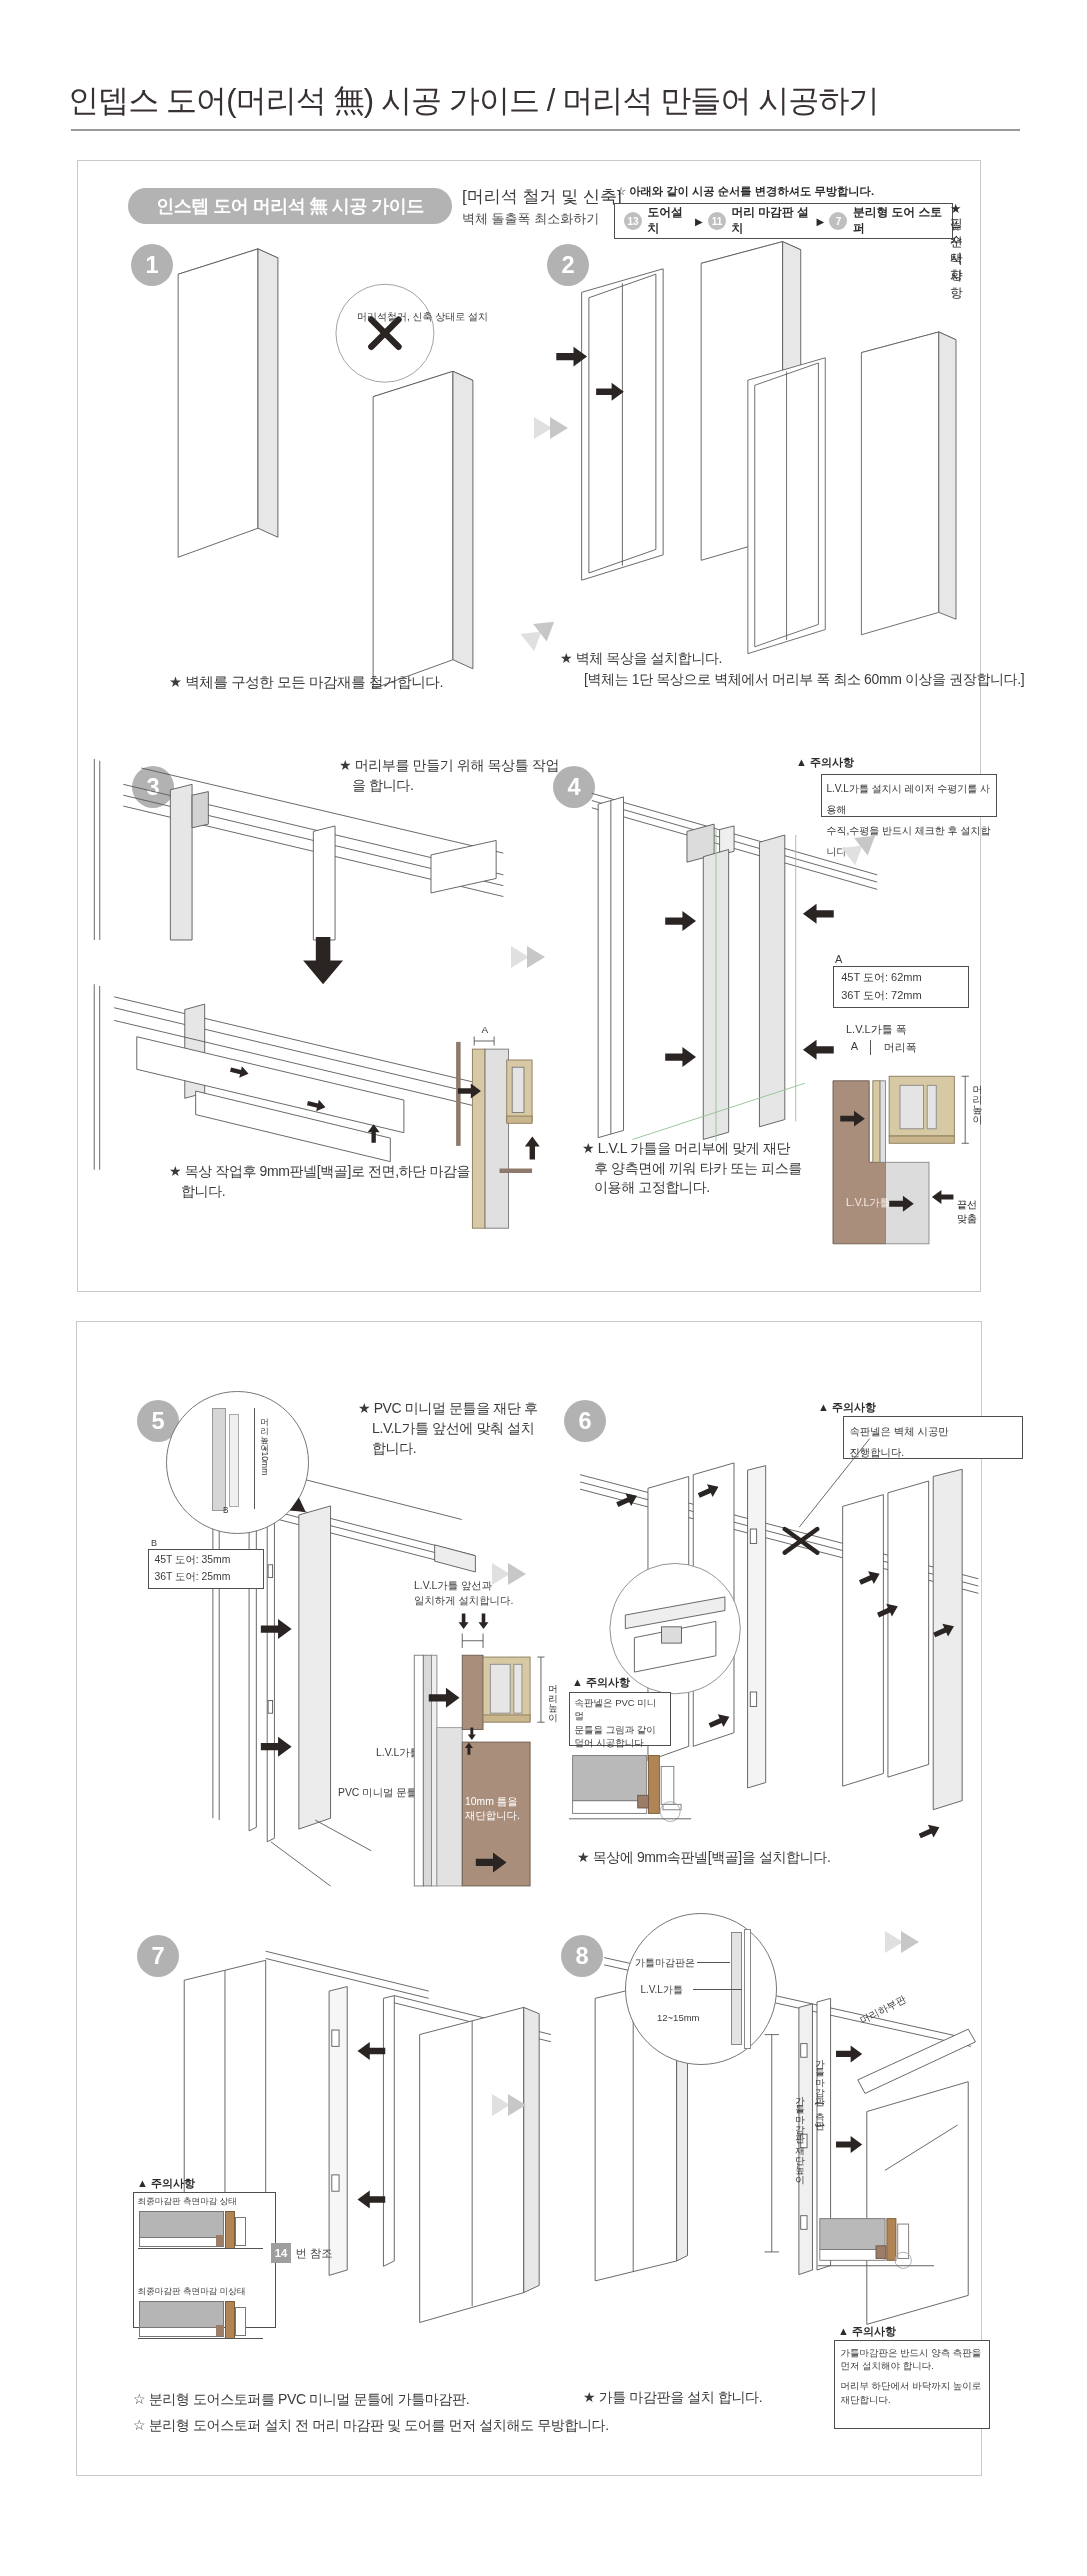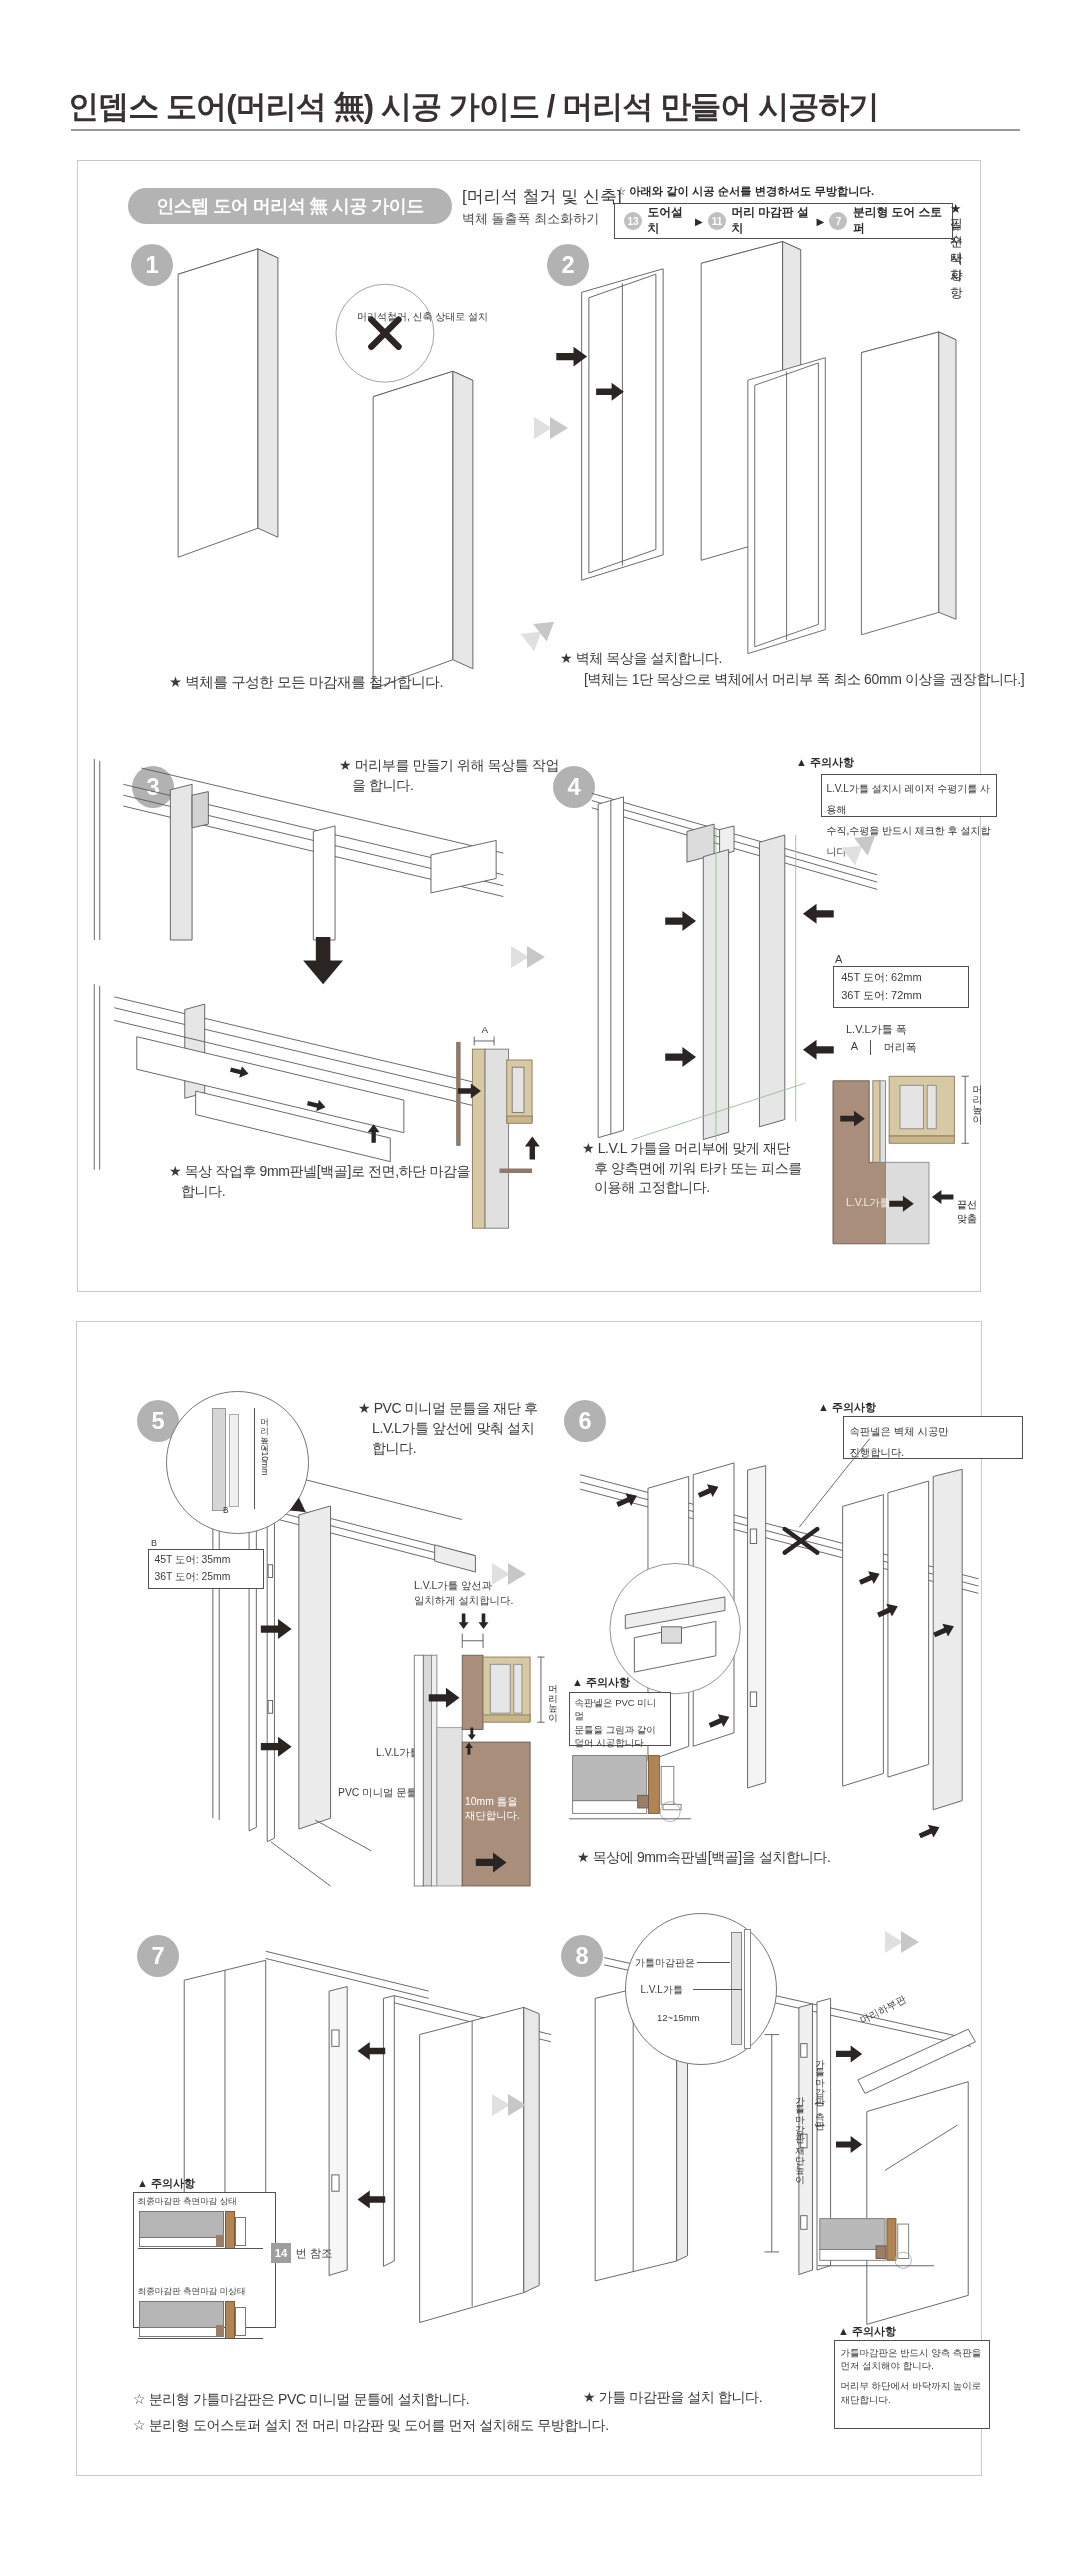--- a/index.html
+++ b/index.html
@@ -25,21 +25,21 @@
 <body>
 
 <svg width="0" height="0" class="p">
   <defs>
       <g id="arr">
         <polygon points="0,7 19,7 19,0 34,11 19,22 19,15 0,15"></polygon>
       </g>
     </defs>
 </svg>
 
-<div class="p" style="left:68px;top:86px;font-size:31px;font-weight:700;color:#383134;letter-spacing:-0.9px;">인뎁스 도어(머리석 無) 시공 가이드 / 머리석 만들어 시공하기</div>
+<div class="p" style="left:68px;top:80px;font-size:31px;font-weight:400;color:#383134;letter-spacing:-0.9px;">인뎁스 도어(머리석 無) 시공 가이드 / 머리석 만들어 시공하기</div>
 <div class="p" style="left:71px;top:129px;width:949px;height:1.8px;background:#9a9a9a;"></div>
 
 <div class="panel" style="left:77px;top:160px;width:902px;height:1130px;">
 
   <div class="pill p" style="left:50px;top:27px;width:324px;height:36px;">인스텝 도어 머리석 無 시공 가이드</div>
   <div class="p" style="left:384px;top:23.6px;font-size:17px;color:#3f3a3c;">[머리석 철거 및 신축]</div>
   <div class="p" style="left:384px;top:49px;font-size:13px;color:#4a4a4a;">벽체 돌출폭 최소화하기</div>
   <div class="p" style="left:538px;top:22.7px;font-size:11.3px;font-weight:bold;color:#2b2b2b;">☆ 아래와 같이 시공 순서를 변경하셔도 무방합니다.</div>
 
   <div class="box seq p" style="left:536px;top:42px;width:319px;height:34px;border-width:1.2px;">
@@ -411,21 +411,21 @@
       <div class="p" style="left:87px;top:3.6px;width:8.2px;height:36px;background:#b08454;border:0.9px solid #7c5b36;"></div>
       <div class="p" style="left:78px;top:27px;width:8.2px;height:11px;background:#9b7d68;"></div>
       <div class="p" style="left:97px;top:9px;width:9px;height:27px;background:#fff;border:0.9px solid #777;"></div>
       <div class="p" style="left:0px;top:40px;width:125px;height:0.9px;background:#555;"></div>
     </div>
   </div>
   <div class="p" style="left:194px;top:921px;display:flex;align-items:center;gap:4.5px;z-index:3;">
     <span style="width:20px;height:20px;background:#9e9e9e;color:#fff;font-size:11.3px;font-weight:bold;display:flex;align-items:center;justify-content:center;">14</span>
     <span style="font-size:11.3px;color:#444;">번 참조</span>
   </div>
-  <div class="cap p" style="left:56px;top:1069px;">☆ 분리형 가틀마감판은 PVC 미니멀 문틀에 설치합니다.</div>
+  <div class="cap p" style="left:56px;top:1069px;">☆ 분리형 도어스토퍼를 PVC 미니멀 문틀에 가틀마감판.</div>
   <div class="cap p" style="left:56px;top:1095px;">☆ 분리형 도어스토퍼 설치 전 머리 마감판 및 도어를 먼저 설치해도 무방합니다.</div>
   <div class="p" style="left:415px;top:772px;width:40px;height:25px;">
     <span class="tri" style="left:0;top:0;"></span>
       <span class="tri d" style="left:16.3px;top:0;"></span>
   </div>
 
   <div class="stepnum p" style="left:484px;top:613px;">8</div>
   <svg class="p" style="left:491px;top:622px;" width="412" height="394" viewBox="0 0 455 435">
     <g stroke="#5a5a5a" stroke-width="1" fill="none">
       <line x1="40" y1="15" x2="445" y2="105"></line>

